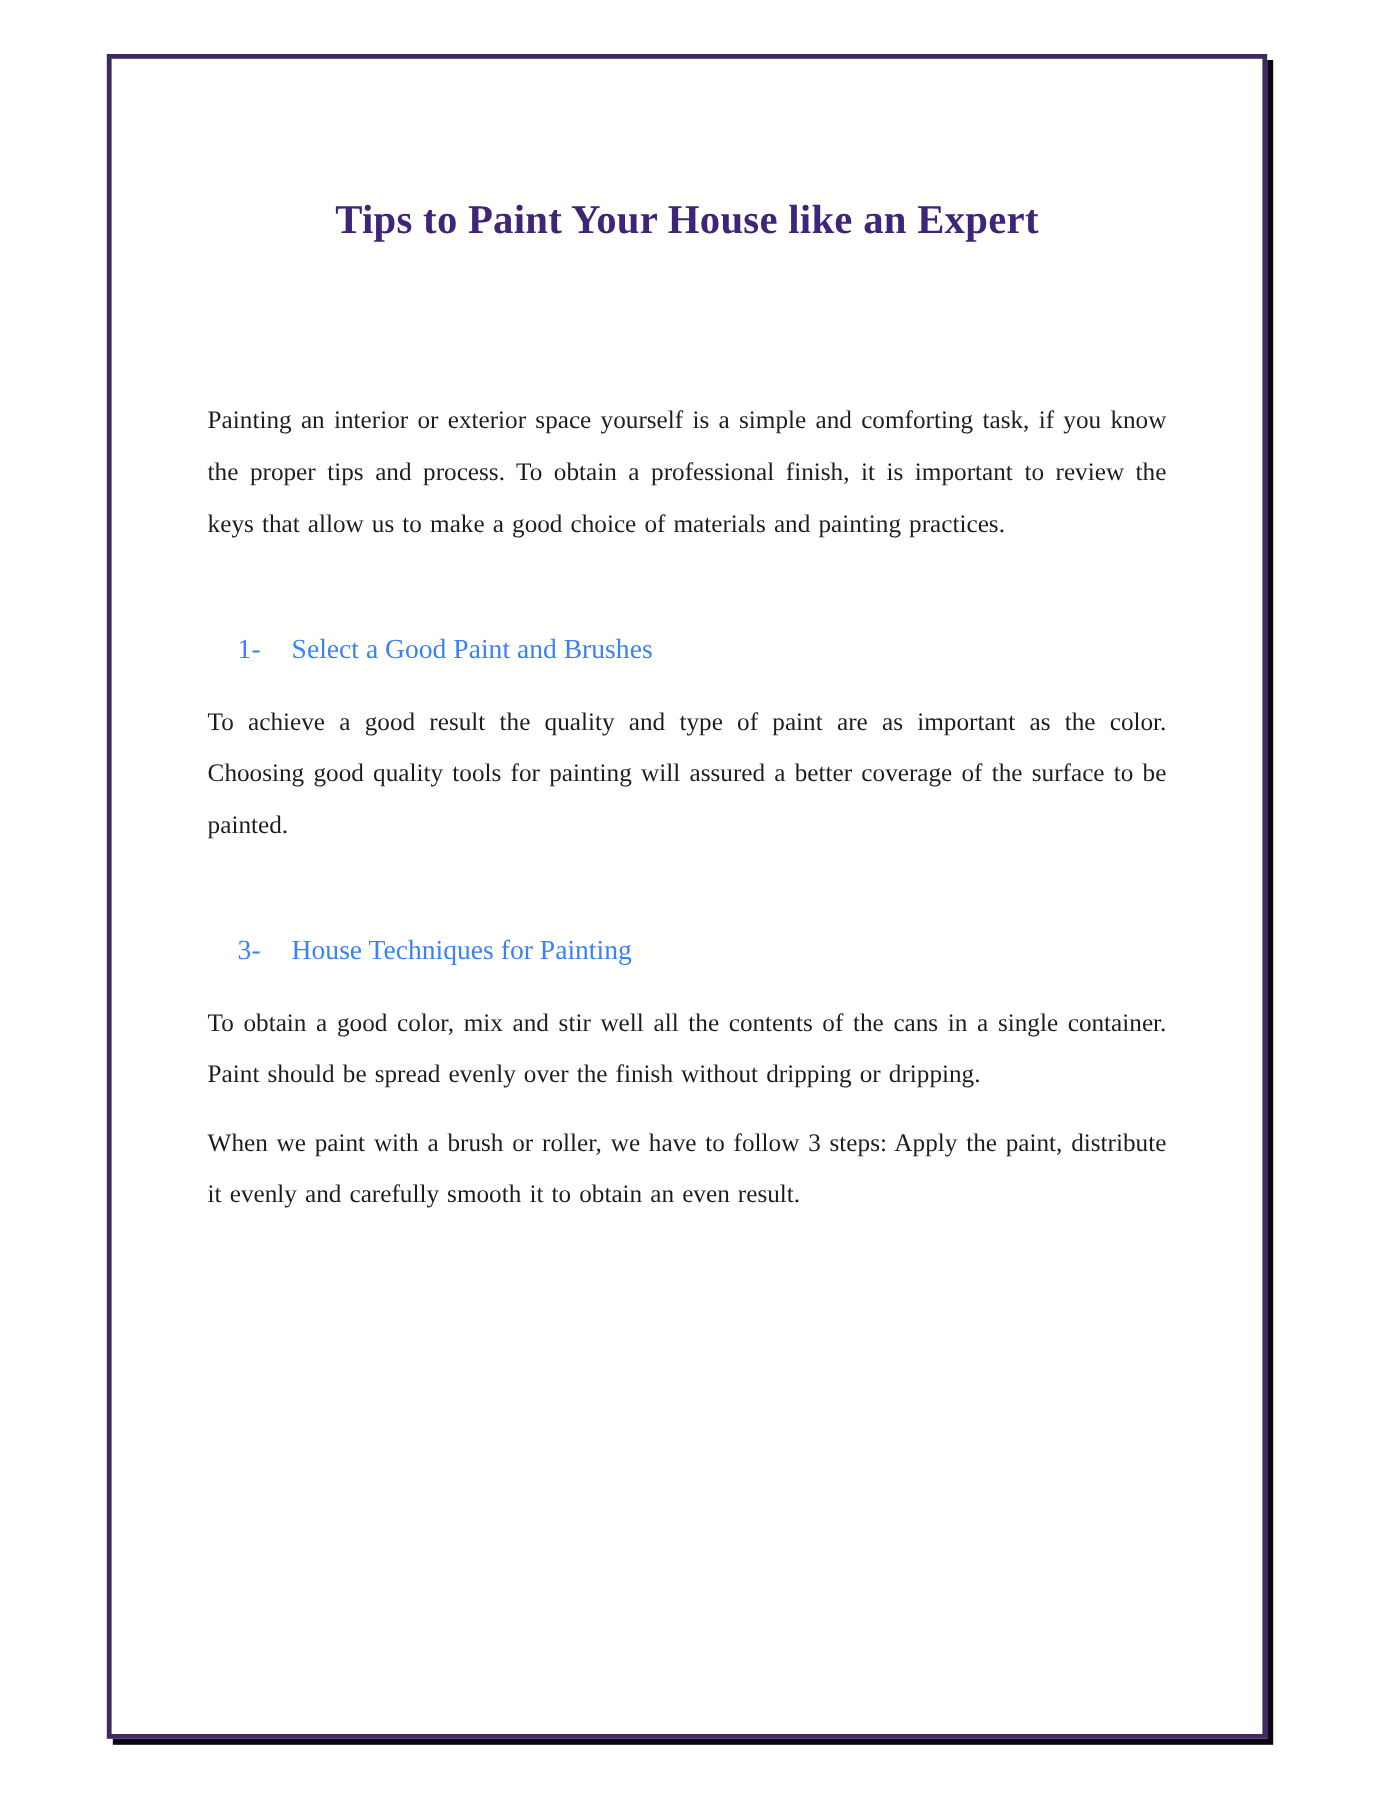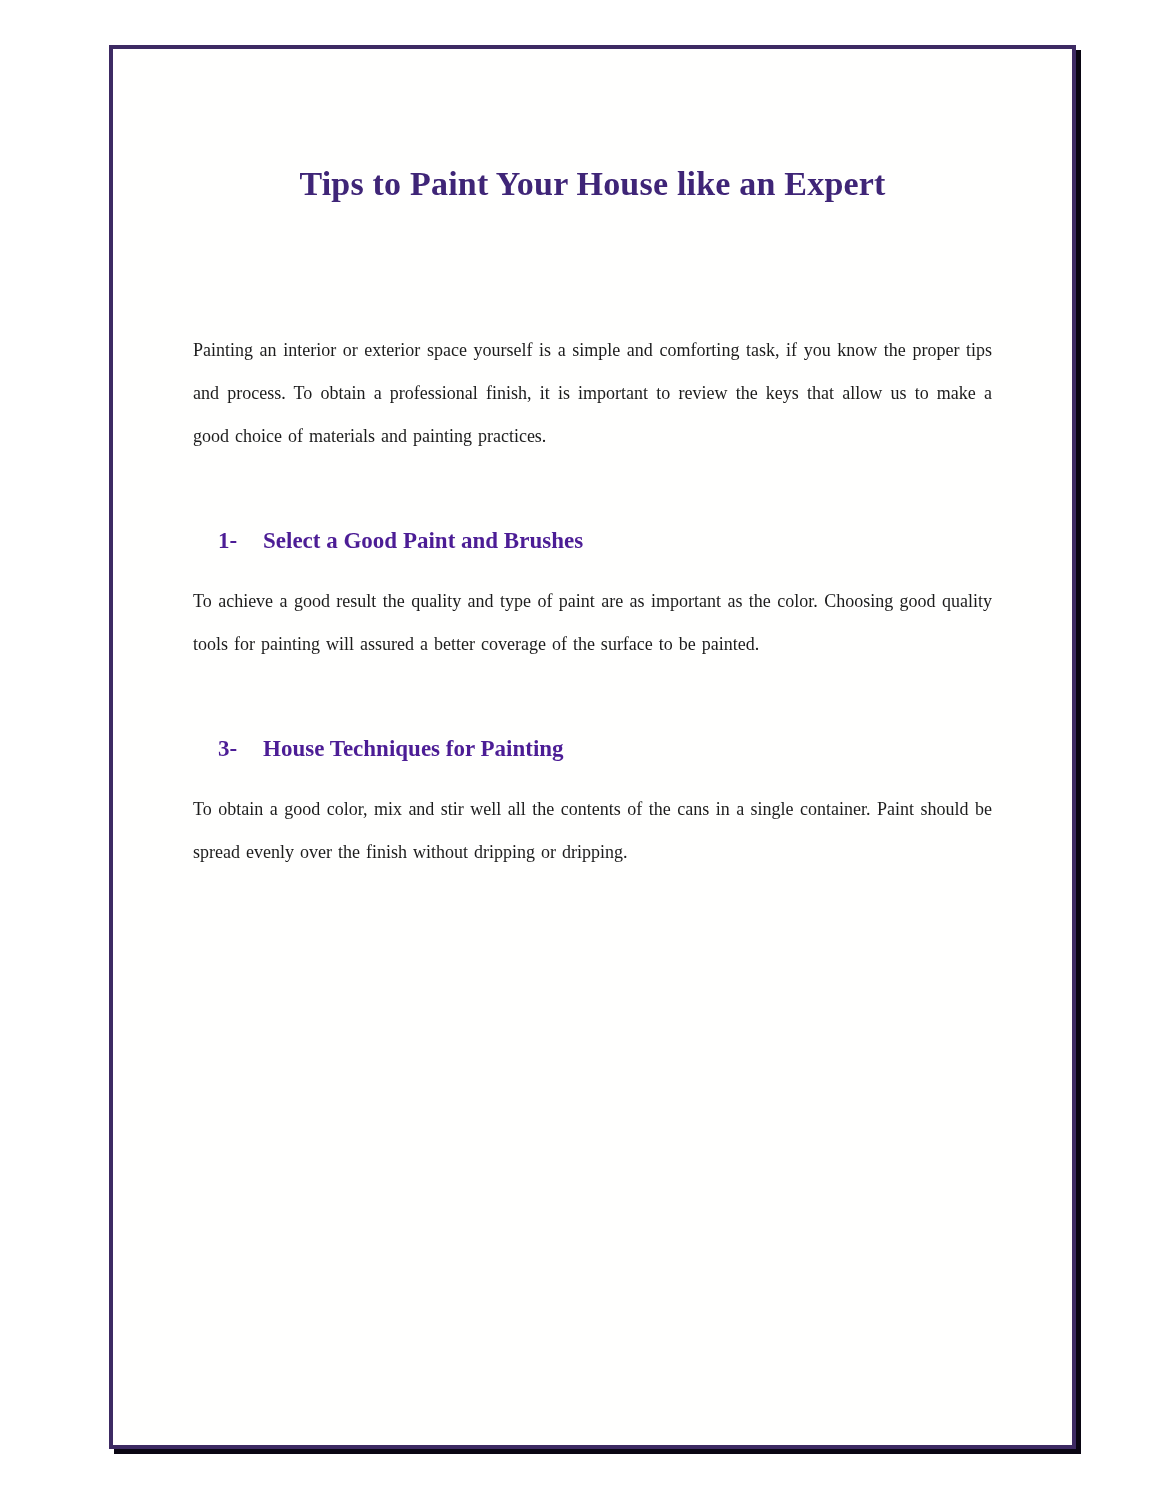--- a/index.html
+++ b/index.html
@@ -9,21 +9,21 @@
     font-family: "Liberation Serif", "DejaVu Serif", serif;
     overflow: hidden;
   }
   .page {
     position: relative;
     width: 1156px; height: 1496px;
     background: #ffffff;
   }
   .frame {
     position: absolute;
-    left: 109px; top: 45px;
+    left: 89px; top: 45px;
     width: 967px; height: 1404px;
     border: 4px solid #3d2a63;
     background: #fffffe;
     box-shadow: 5px 5px 0 0 #0a0613;
   }
   .content {
     padding: 0 80px;
   }
   .doc-title {
     margin-top: 112px;
@@ -31,31 +31,31 @@
     font-size: 34px;
     font-weight: bold;
     line-height: 1.35;
     color: #3f2577;
     letter-spacing: 0.2px;
   }
   .intro {
     margin-top: 122px;
   }
   p.body-par {
-    font-size: 18px;
+    font-size: 21px;
     line-height: 43px;
     color: #1c1c1c;
     text-align: justify;
     word-spacing: 1.5px;
   }
   .section-heading {
     margin: 68px 0 24px 25px;
     font-size: 23px;
-    font-weight: bold;
-    color: #4c1d95;
+    font-weight: normal;
+    color: #3b82f6;
     line-height: 1.3;
   }
   .h-num {
     display: inline-block;
     width: 45px;
   }
   .par-gap { margin-top: 14px; }
 </style>
 </head>
 <body>
@@ -72,17 +72,18 @@
         <h2 class="section-heading"><span class="h-num">1-</span><span>Select a Good Paint and Brushes</span></h2>
         <p class="body-par">To achieve a good result the quality and type of paint are as important as the color. Choosing good quality tools for painting will assured a better coverage of the surface to be painted.</p>
       </section>
 
       <section>
       </section>
 
       <section>
         <h2 class="section-heading"><span class="h-num">3-</span><span>House Techniques for Painting</span></h2>
         <p class="body-par">To obtain a good color, mix and stir well all the contents of the cans in a single container. Paint should be spread evenly over the finish without dripping or dripping.</p>
+        <p class="body-par par-gap">When we paint with a brush or roller, we have to follow 3 steps: Apply the paint, distribute it evenly and carefully smooth it to obtain an even result.</p>
       </section>
 
     </div>
   </div>
 </div>
 
 </body></html>

